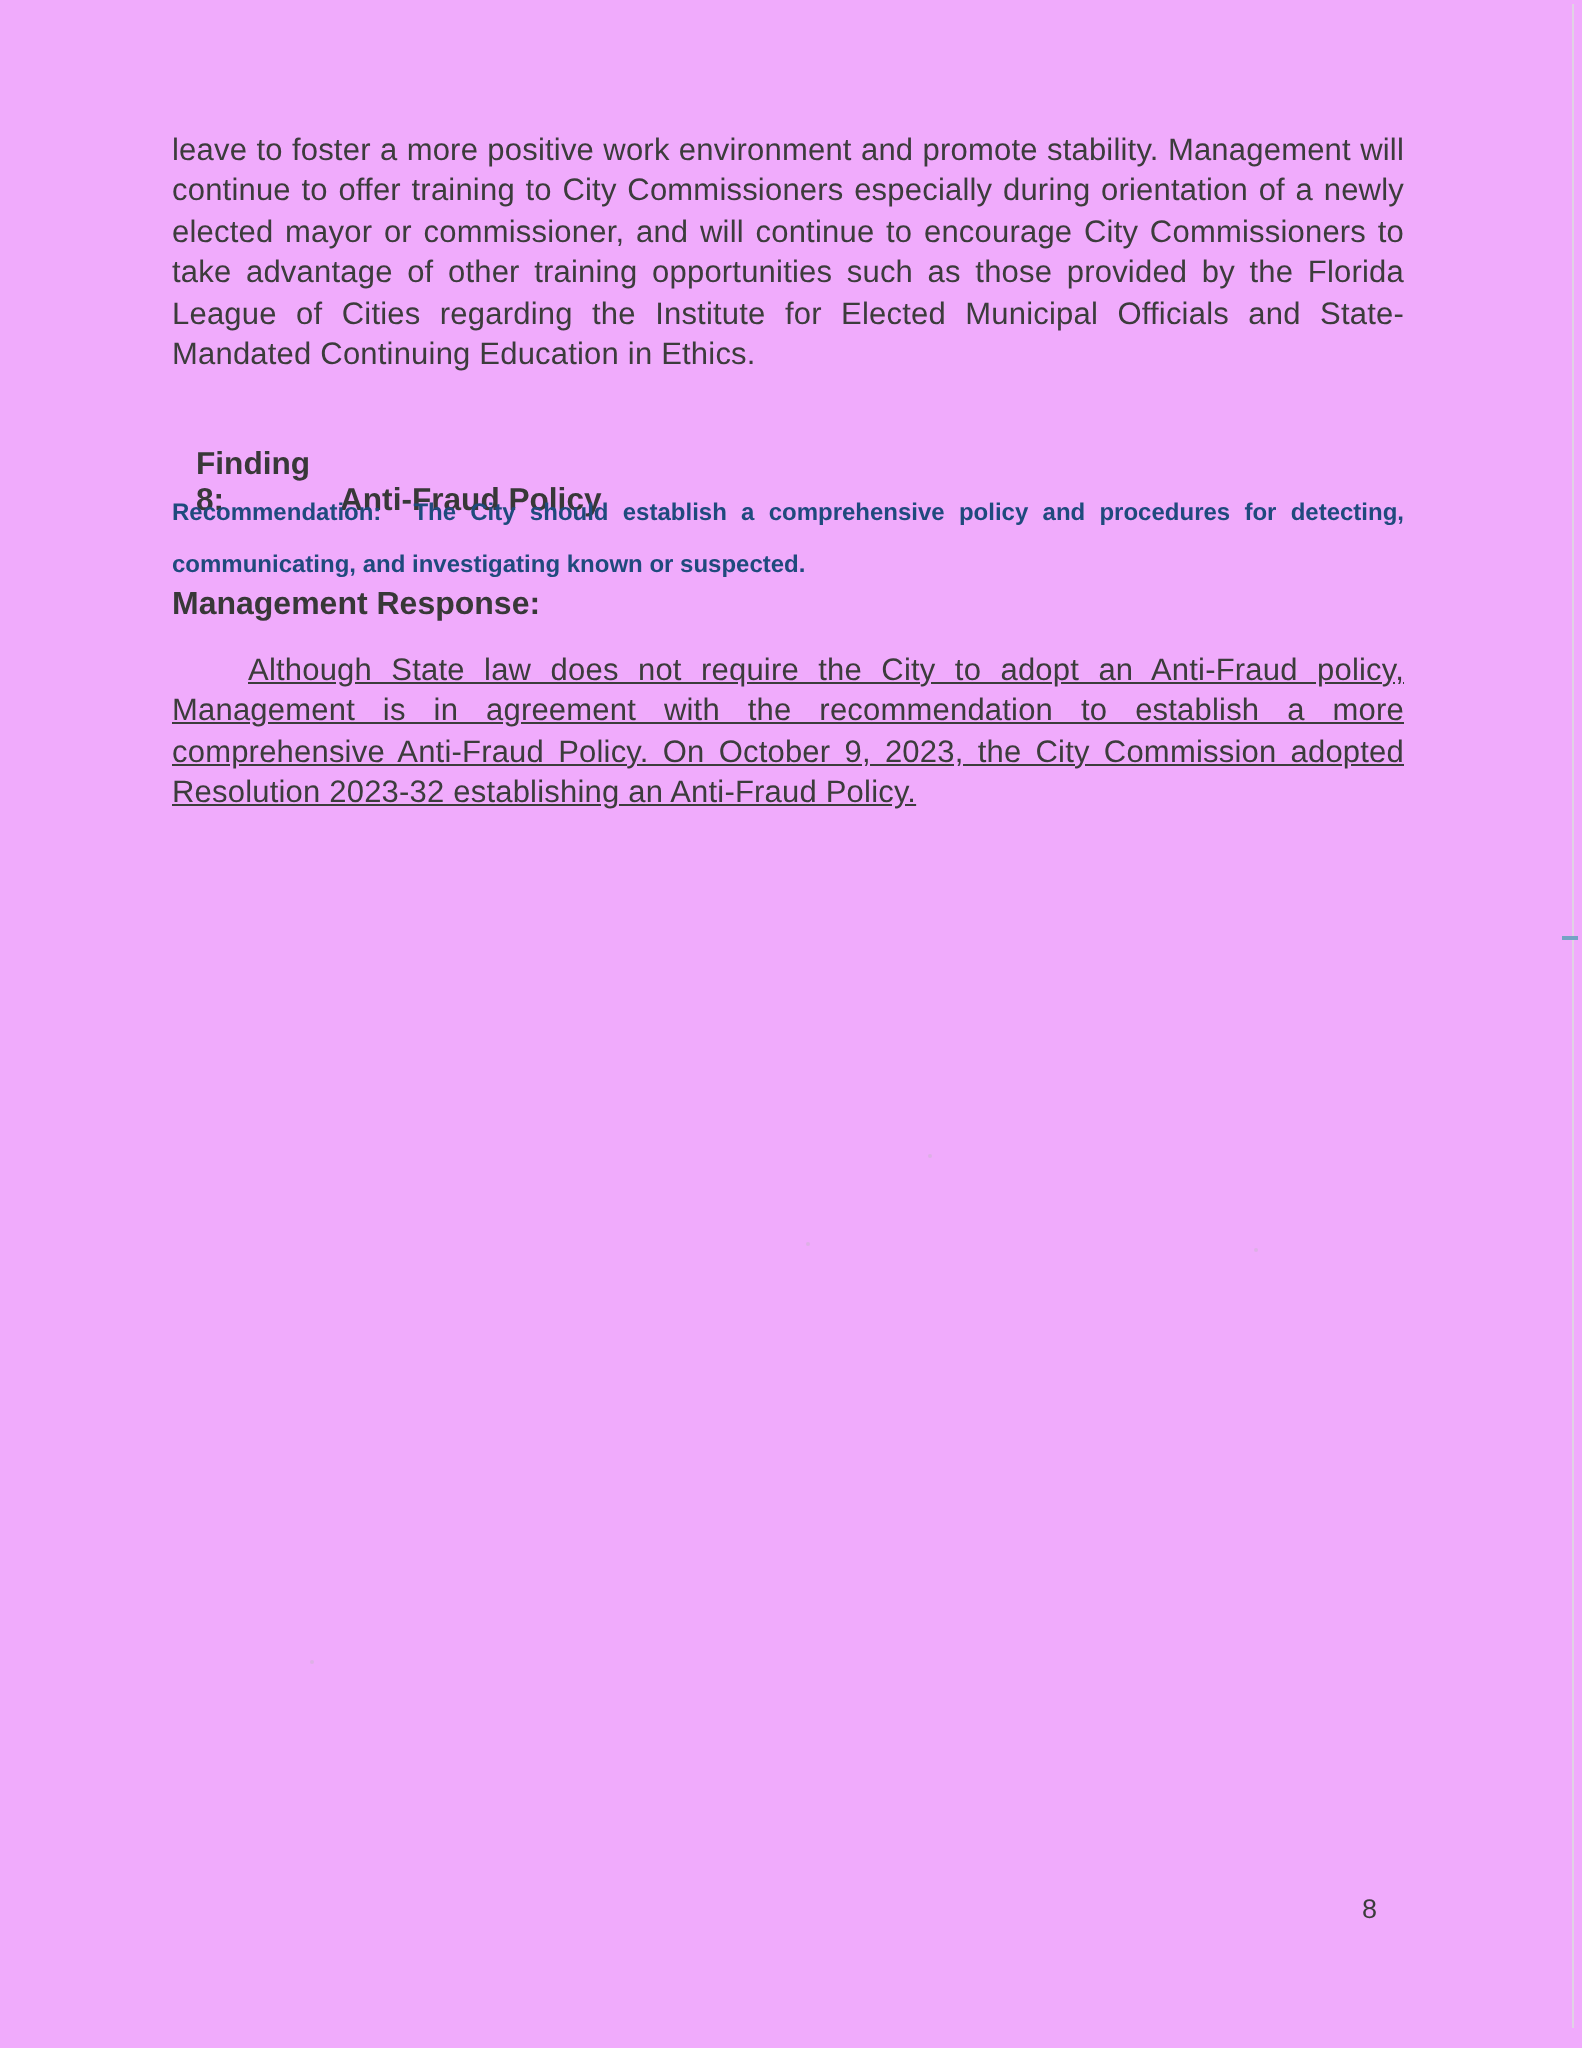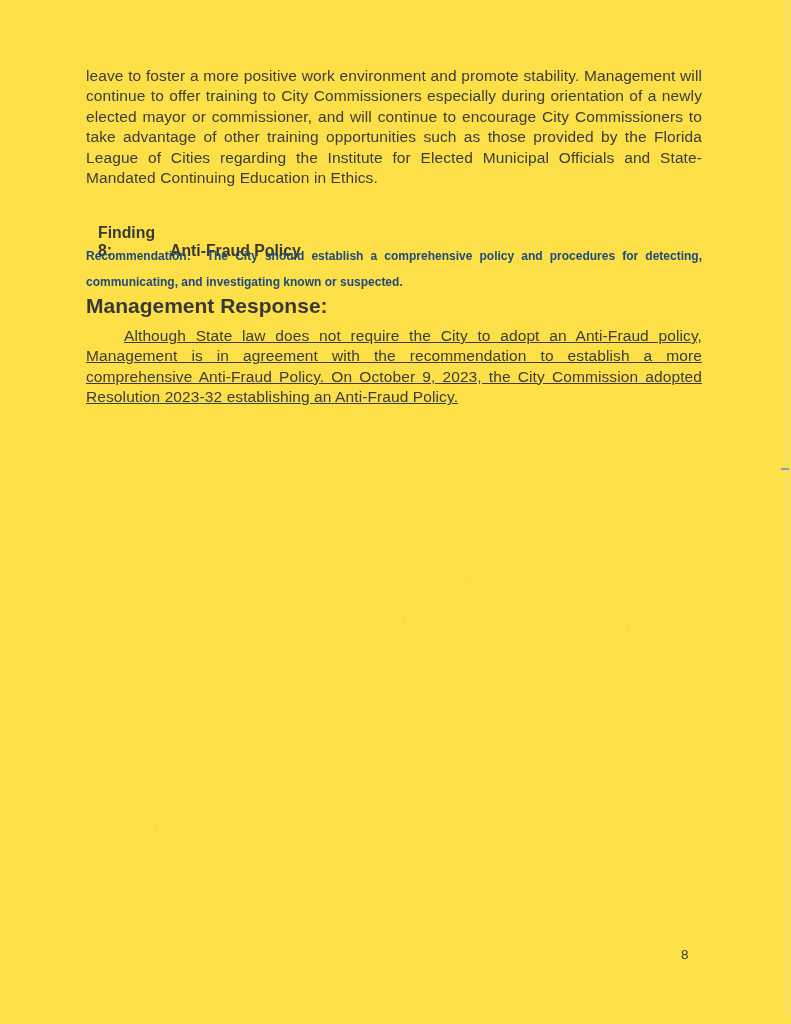--- a/index.html
+++ b/index.html
@@ -4,21 +4,21 @@
 <style>
   html, body {
     margin: 0;
     padding: 0;
     background: #ffffff;
   }
   .page {
     position: relative;
     width: 791px;
     height: 1024px;
-    background: #fde047;
+    background: #f0abfc;
     overflow: hidden;
     font-family: "Liberation Sans", "DejaVu Sans", sans-serif;
   }
   .body-text {
     position: absolute;
     left: 86px;
     width: 616px;
     margin: 0;
     font-size: 15.5px;
     line-height: 20.4px;
@@ -51,21 +51,21 @@
     font-weight: bold;
     color: #1f4a7d;
     text-align: justify;
   }
   .recommendation-label { margin-right: 16px; }
   .mgmt-heading {
     position: absolute;
     left: 86px;
     top: 294px;
     margin: 0;
-    font-size: 21px;
+    font-size: 16px;
     font-weight: bold;
     color: #383838;
   }
   .response-para { top: 326px; text-indent: 38px; text-decoration: underline; }
   .page-number {
     position: absolute;
     left: 681px;
     top: 947px;
     margin: 0;
     font-size: 13.5px;

